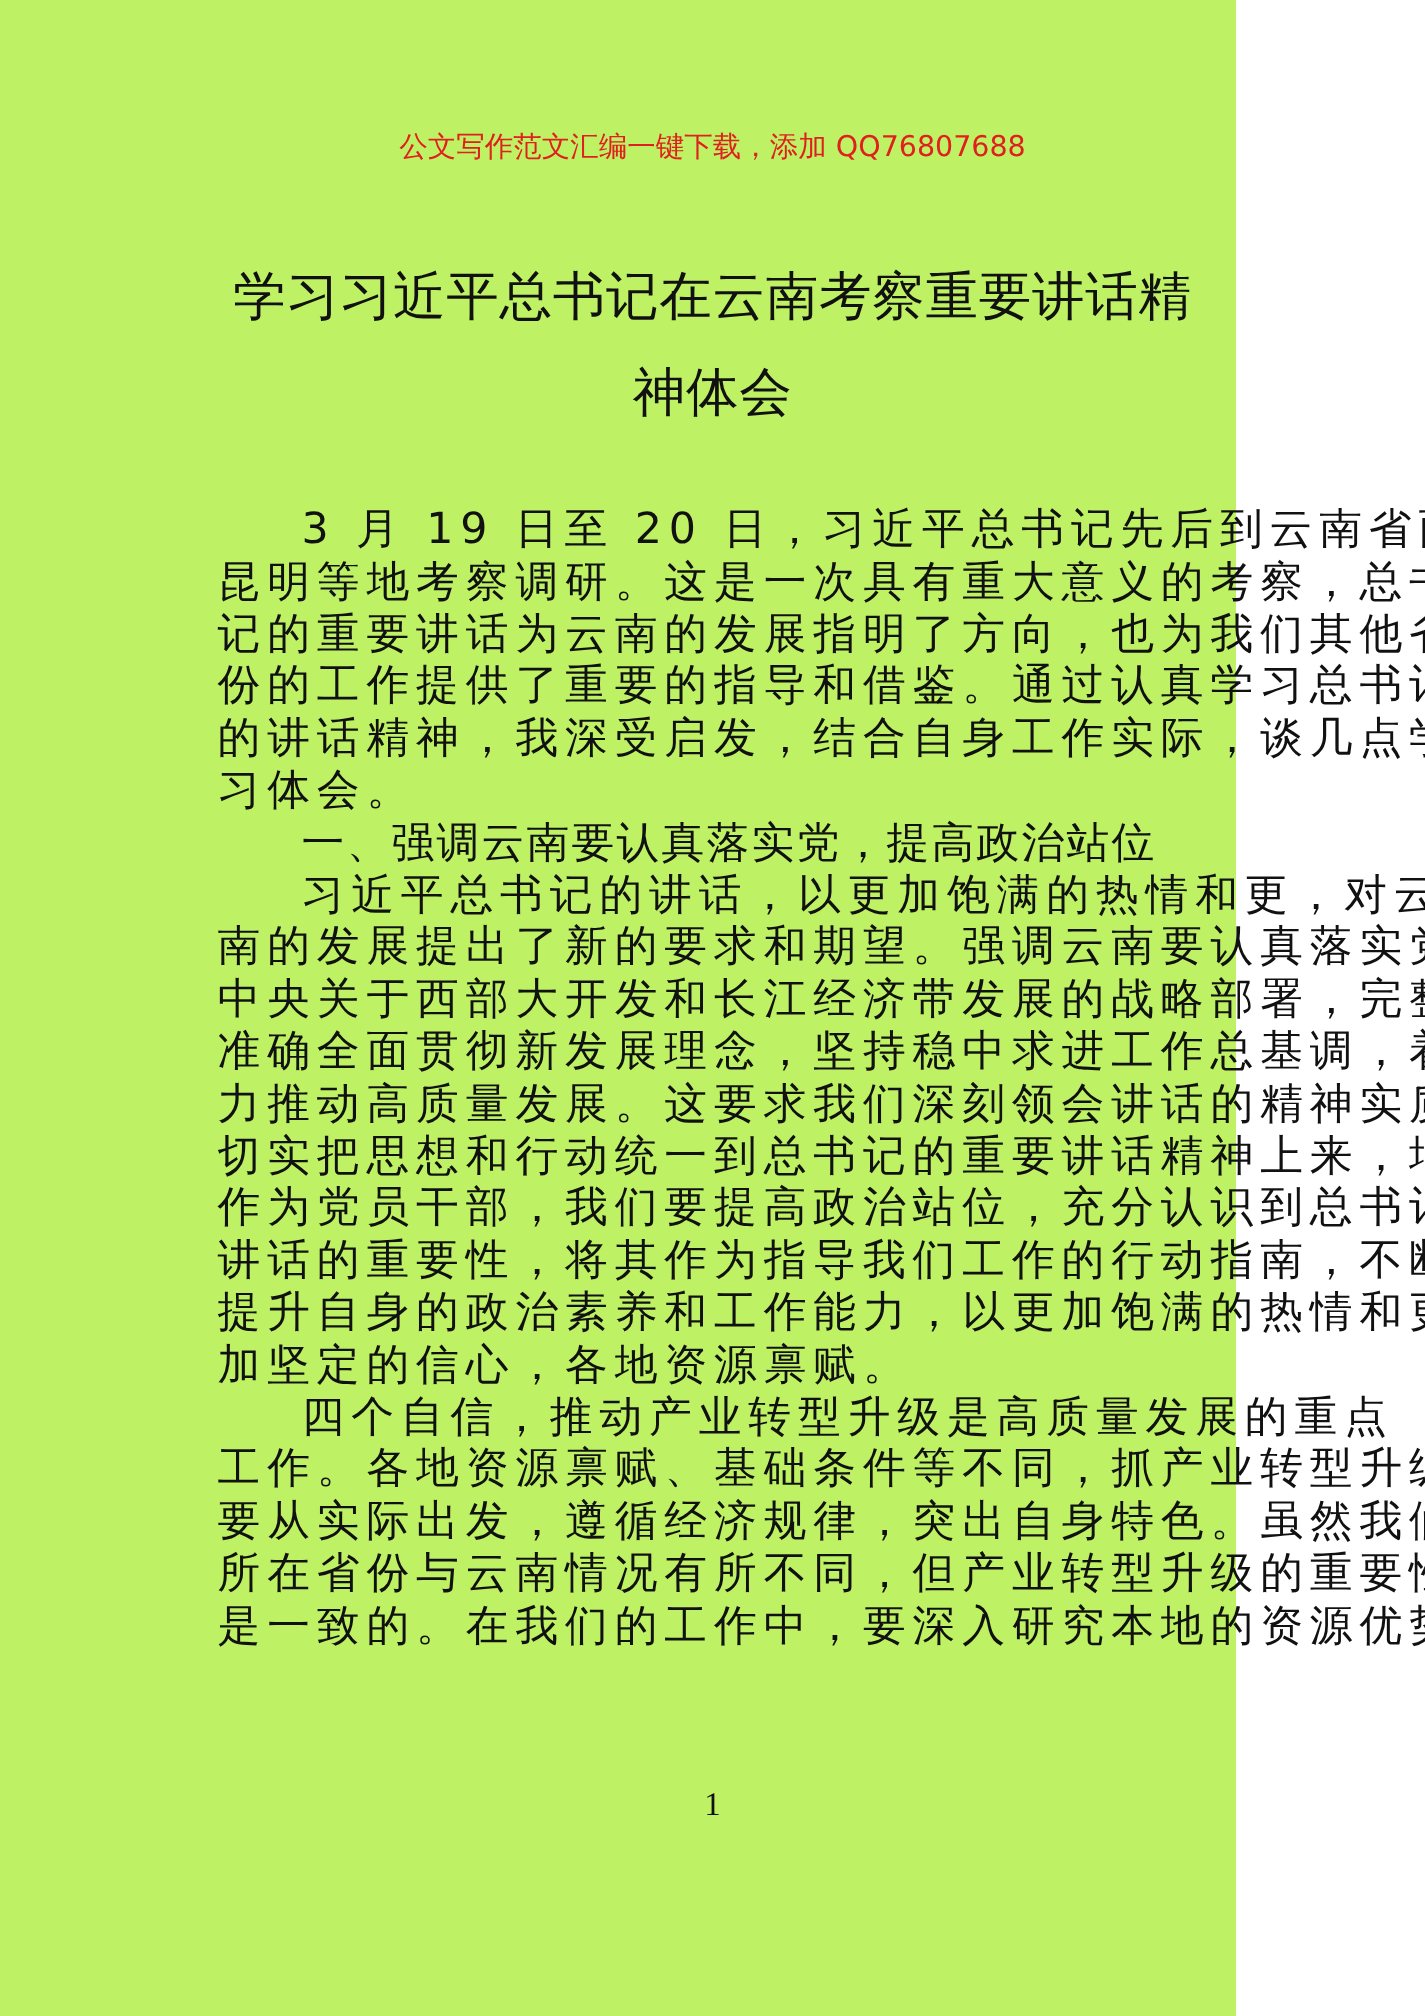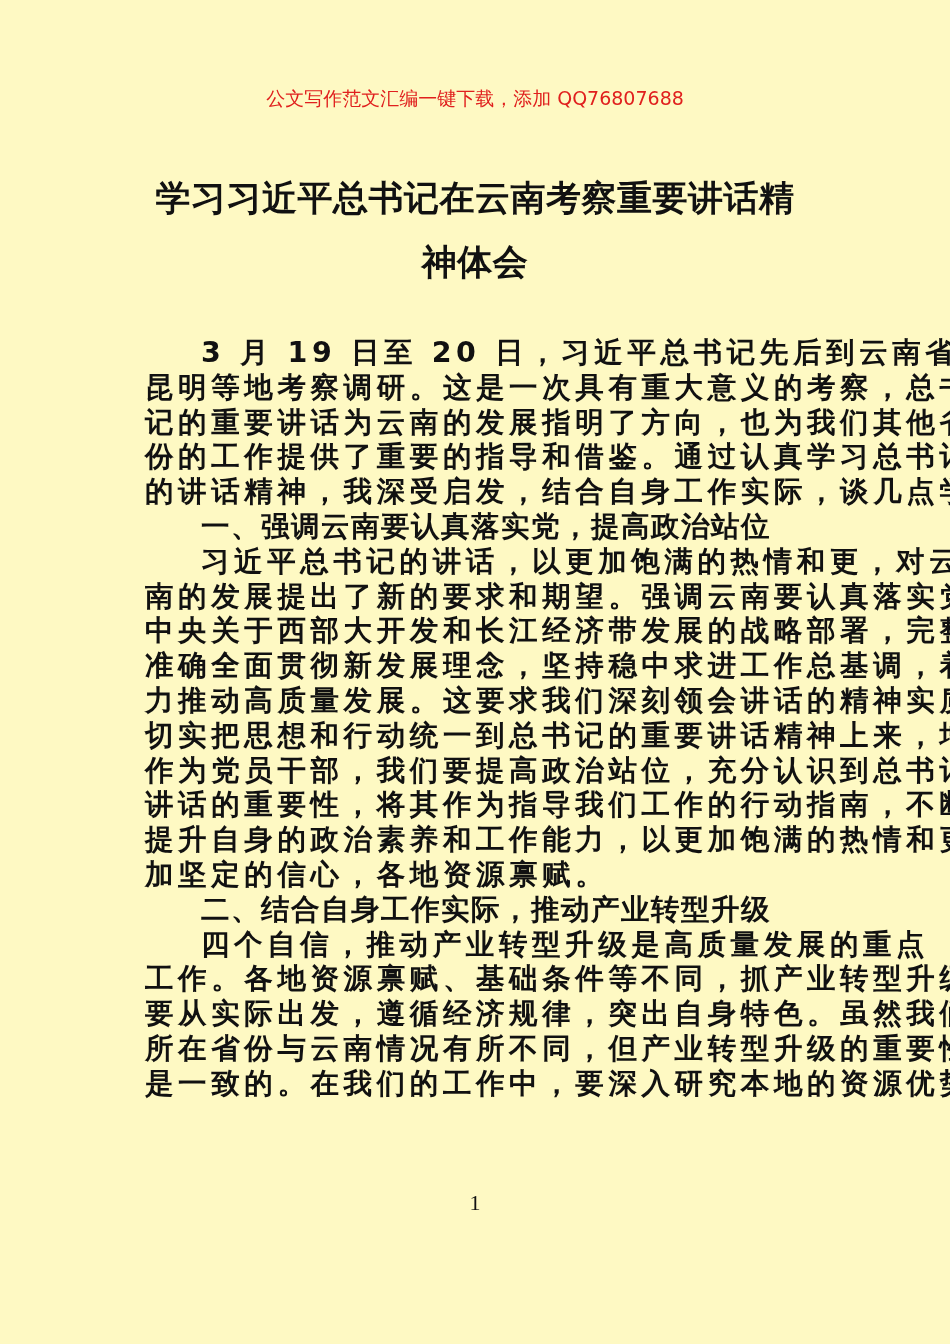--- a/index.html
+++ b/index.html
@@ -11,23 +11,23 @@
     width: 950px;
     height: 1344px;
     position: relative;
     overflow: hidden;
     font-family: "DejaVu Sans", "Liberation Sans", sans-serif;
     color: #111111;
   }
   .page {
     position: absolute;
     left: 0; top: 0;
-    width: 950px;
+    width: 824px;
     height: 1344px;
-    background: #fef9c3;
+    background: #bef264;
   }
   .watermark {
     position: absolute;
     left: 0;
     width: 950px;
     top: 84px;
     text-align: center;
     font-size: 19px;
     line-height: 28px;
     color: #e0201e;
@@ -51,21 +51,20 @@
     top: 336px;
     font-size: 28.5px;
     line-height: 34.8px;
     color: #111111;
     letter-spacing: 4.6px;
     text-align: justify;
   }
   .line {
     display: block;
     white-space: nowrap;
-    font-weight: bold;
   }
   .indent {
     padding-left: 56px;
   }
   .page-number {
     position: absolute;
     left: 0;
     width: 950px;
     top: 1188px;
     text-align: center;
@@ -88,42 +87,40 @@
   </div>
 
   <div class="body">
 
     <div>
       <span class="line indent">3 月 19 日至 20 日，习近平总书记先后到云南省丽江、</span>
       <span class="line">昆明等地考察调研。这是一次具有重大意义的考察，总书</span>
       <span class="line">记的重要讲话为云南的发展指明了方向，也为我们其他省</span>
       <span class="line">份的工作提供了重要的指导和借鉴。通过认真学习总书记</span>
       <span class="line">的讲话精神，我深受启发，结合自身工作实际，谈几点学</span>
+      <span class="line">习体会。</span>
     </div>
 
     <div>
       <span class="line indent" style="letter-spacing:1.5px">一、强调云南要认真落实党，提高政治站位</span>
     </div>
 
     <div>
       <span class="line indent">习近平总书记的讲话，以更加饱满的热情和更，对云</span>
       <span class="line">南的发展提出了新的要求和期望。强调云南要认真落实党</span>
       <span class="line">中央关于西部大开发和长江经济带发展的战略部署，完整</span>
       <span class="line">准确全面贯彻新发展理念，坚持稳中求进工作总基调，着</span>
       <span class="line">力推动高质量发展。这要求我们深刻领会讲话的精神实质</span>
       <span class="line">切实把思想和行动统一到总书记的重要讲话精神上来，增</span>
       <span class="line">作为党员干部，我们要提高政治站位，充分认识到总书记</span>
       <span class="line">讲话的重要性，将其作为指导我们工作的行动指南，不断</span>
       <span class="line">提升自身的政治素养和工作能力，以更加饱满的热情和更</span>
       <span class="line">加坚定的信心，各地资源禀赋。</span>
     </div>
 
-    <div>
-      <span class="line indent" style="letter-spacing:1.5px">二、结合自身工作实际，推动产业转型升级</span>
-    </div>
 
     <div>
       <span class="line indent">四个自信，推动产业转型升级是高质量发展的重点</span>
       <span class="line">工作。各地资源禀赋、基础条件等不同，抓产业转型升级</span>
       <span class="line">要从实际出发，遵循经济规律，突出自身特色。虽然我们</span>
       <span class="line">所在省份与云南情况有所不同，但产业转型升级的重要性</span>
       <span class="line">是一致的。在我们的工作中，要深入研究本地的资源优势</span>
     </div>
 
   </div>

